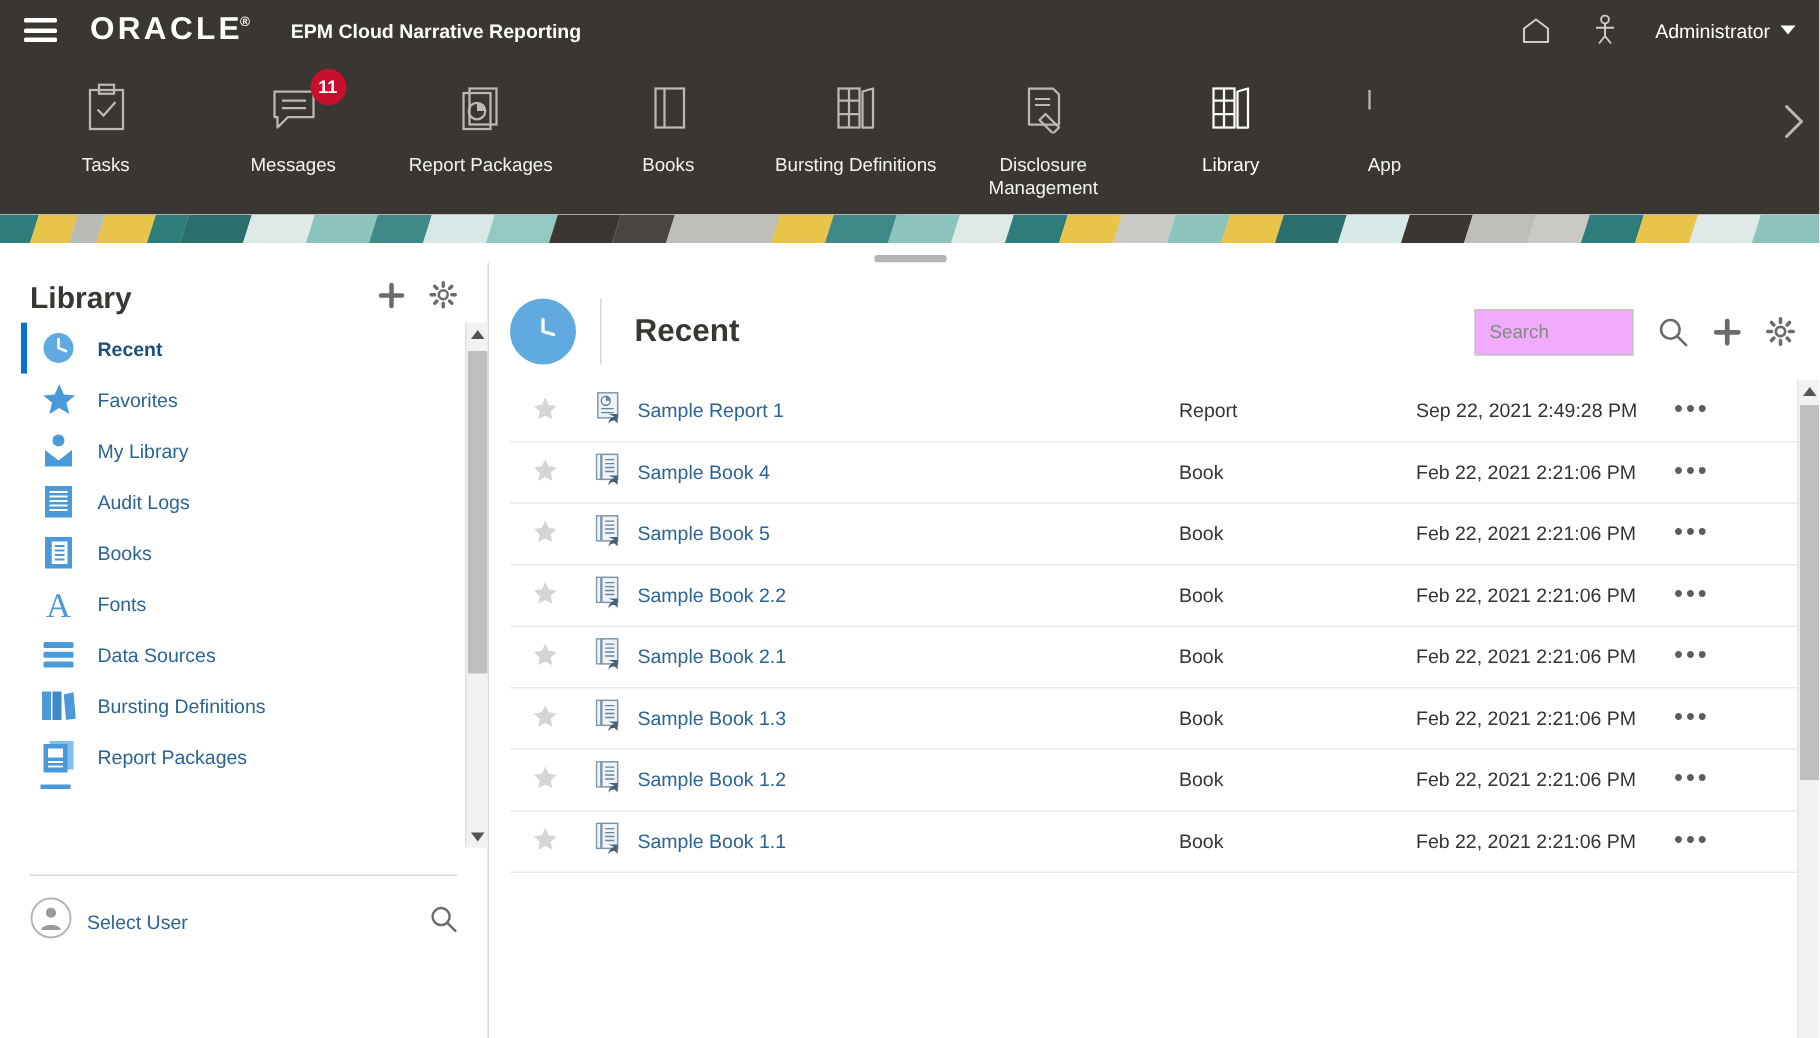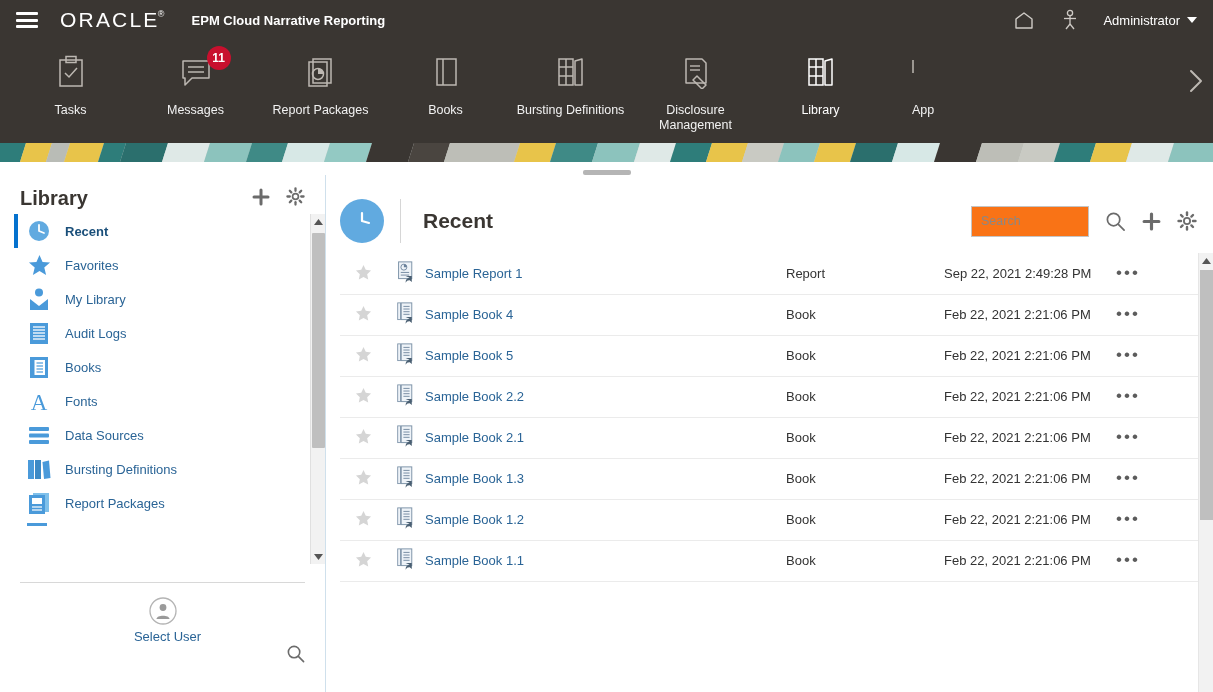--- a/index.html
+++ b/index.html
@@ -11,21 +11,21 @@
 
   
   .top-header {
     height: 40px; background: #3a3632; color: #fff;
     display: flex; align-items: center; padding: 0 16px;
     position: relative;
   }
   .hamburger { width: 22px; height: 16px; display: flex; flex-direction: column;
     justify-content: space-between; cursor: pointer; margin-right: 22px; }
   .hamburger span { display: block; height: 3px; background: #fff; border-radius: 1px; }
-  .oracle-logo { font-size: 21px; letter-spacing: 2.2px; font-weight: 400;
+  .oracle-logo { font-size: 21px; letter-spacing: 2.2px; font-weight: 700;
     color: #fff; font-family: "Liberation Sans", sans-serif; position: relative; }
   .oracle-logo sup { font-size: 9px; position: absolute; top: 1px; right: -7px; }
   .app-title { margin-left: 32px; font-size: 13px; font-weight: bold; color: #ffffff; }
   .header-right { margin-left: auto; display: flex; align-items: center; gap: 20px; }
   .hdr-icon { width: 26px; height: 26px; display: flex; align-items: center;
     justify-content: center; cursor: pointer; }
   .user-menu { font-size: 13px; color: #fff; display: flex; align-items: center;
     gap: 7px; cursor: pointer; }
   .caret-down { width: 0; height: 0; border-left: 5px solid transparent;
     border-right: 5px solid transparent; border-top: 6px solid #fff; }
@@ -82,34 +82,34 @@
   .vscroll { width: 15px; background: #f2f2f2; border-left: 1px solid #e0e0e0;
     display: flex; flex-direction: column; align-items: center; cursor: pointer; }
   .vscroll .arrow { height: 15px; display: flex; align-items: center; justify-content: center; }
   .vscroll .track { flex: 1; width: 13px; position: relative; }
   .vscroll .thumb { position: absolute; left: 0; width: 13px; background: #bfbfbf;
     border-radius: 1px; }
 
   .sb-sep { height: 1px; background: #d8d8d8; margin: 18px 20px 0 20px; }
   .user-lib-title { font-size: 19px; font-weight: bold; color: #3a3632;
     padding: 18px 20px 0 20px; }
-  .select-user-row { display: flex; align-items: center; padding: 14px 20px 0 20px; flex-direction: column; }
+  .select-user-row { display: flex; align-items: center; padding: 14px 20px 0 20px; }
   .select-user-label { font-size: 13px; color: #2a6496; margin-left: 10px; cursor: pointer; }
   .select-user-search { margin-left: auto; cursor: pointer; }
 
   
   .main { flex: 1; display: flex; flex-direction: column; background: #fff;
     position: relative; overflow: hidden; }
   .main-head { display: flex; align-items: center; padding: 14px 16px 0 14px; height: 78px; }
   .recent-circle { width: 44px; height: 44px; border-radius: 50%; background: #61aae0;
     display: flex; align-items: center; justify-content: center; flex: 0 0 44px; }
   .head-div { width: 1px; height: 44px; background: #d6d6d6; margin: 0 22px 0 16px; }
   .main-title { font-size: 21px; font-weight: bold; color: #3a3632; }
   .main-head-right { margin-left: auto; display: flex; align-items: center; gap: 16px; }
-  .search-box { width: 118px; height: 31px; border: 1px solid #c4c4c4; background: #f97316;
+  .search-box { width: 106px; height: 31px; border: 1px solid #c4c4c4; background: #f0abfc;
     font-size: 12.5px; color: #333; padding: 0 9px; outline: none;
     font-family: "Liberation Sans", sans-serif; }
   .search-box::placeholder { color: #888; }
   .mh-icon { cursor: pointer; display: flex; align-items: center; justify-content: center; }
 
   
   .table-area { flex: 1; padding: 0 0 0 14px; display: flex; flex-direction: column;
     overflow: hidden; }
   .tbl { width: 100%; border-collapse: collapse; table-layout: fixed; }
   .tbl th { font-size: 13px; font-weight: bold; color: #1a1a1a; text-align: left;

